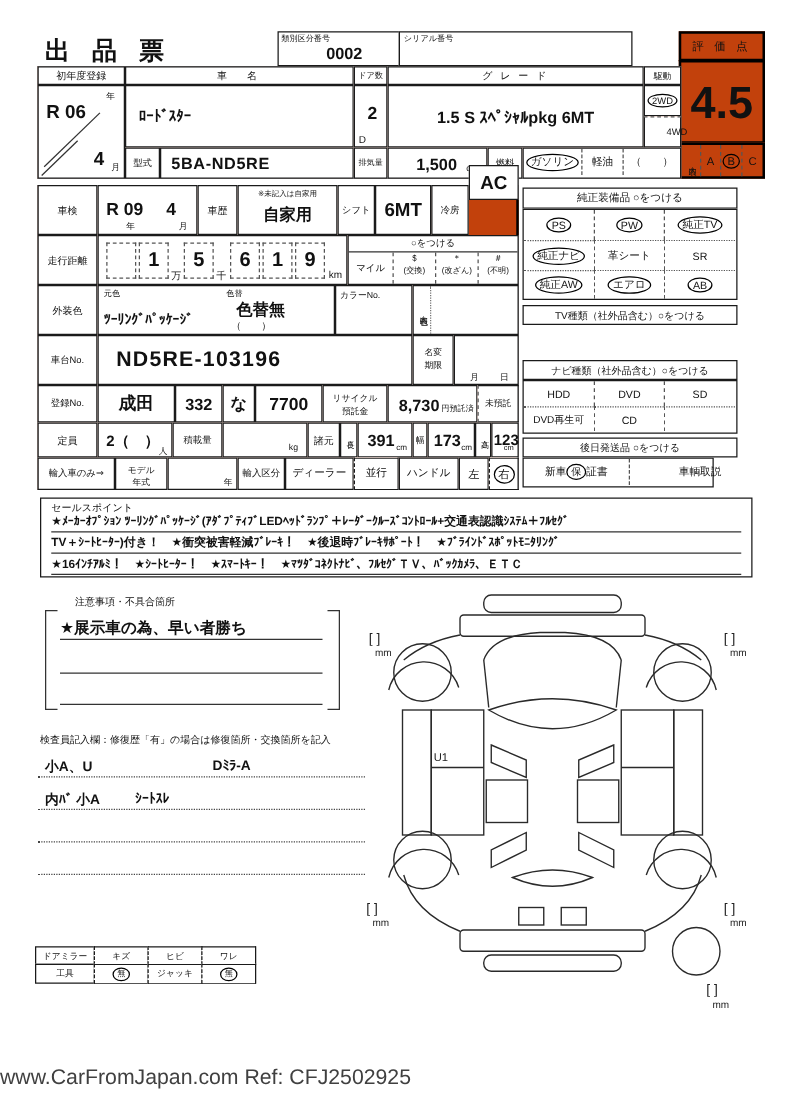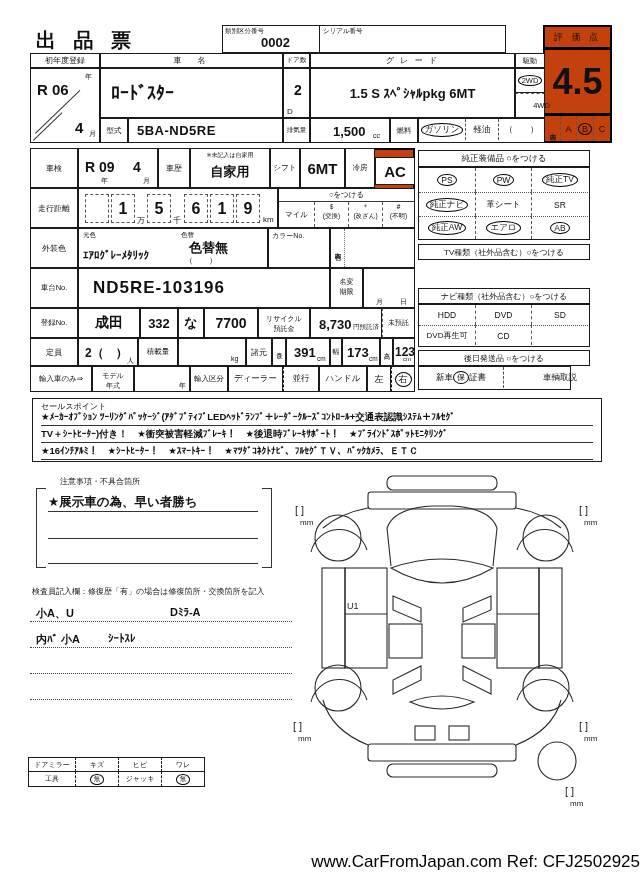--- a/index.html
+++ b/index.html
@@ -59,21 +59,21 @@
   <div class="a bd" style="left:30px;top:68px;width:70px;height:75px;">
     <div class="a" style="left:54px;top:3px;font-size:7px;">年</div>
     <div class="a bold" style="left:6px;top:12px;font-size:15px;">R 06</div>
     <div class="a" style="left:4px;top:64px;width:62px;border-top:1px solid #333;transform:rotate(-44deg);transform-origin:left top;"></div>
     <div class="a" style="left:2px;top:71px;width:40px;border-top:1px solid #333;transform:rotate(-44deg);transform-origin:left top;"></div>
     <div class="a bold" style="left:44px;top:50px;font-size:15px;">4</div>
     <div class="a" style="left:58px;top:60px;font-size:7px;">月</div>
   </div>
 
   <div class="a bd fc lab" style="left:100px;top:53px;width:183px;height:15px;letter-spacing:4px;">車　名</div>
-  <div class="a bd bold" style="left:100px;top:68px;width:183px;height:50px;font-size:18px;display:flex;align-items:center;padding-left:10px;">ﾛｰﾄﾞｽﾀｰ</div>
+  <div class="a bd bold" style="left:100px;top:68px;width:183px;height:50px;font-size:12px;display:flex;align-items:center;padding-left:10px;">ﾛｰﾄﾞｽﾀｰ</div>
   <div class="a bd fc" style="left:100px;top:118px;width:28px;height:25px;font-size:7.5px;">型式</div>
   <div class="a bd bold" style="left:128px;top:118px;width:155px;height:25px;font-size:13px;display:flex;align-items:center;padding-left:8px;letter-spacing:.5px;">5BA-ND5RE</div>
 
   <div class="a bd fc" style="left:283px;top:53px;width:27px;height:15px;font-size:6.5px;">ドア数</div>
   <div class="a bd" style="left:283px;top:68px;width:27px;height:50px;">
     <div class="a bold" style="left:10px;top:13px;font-size:14px;">2</div>
     <div class="a" style="left:3px;top:38px;font-size:8px;">D</div>
   </div>
 
   <div class="a bd fc lab" style="left:310px;top:53px;width:205px;height:15px;letter-spacing:2px;">グ レ ー ド</div>
@@ -113,21 +113,21 @@
     <div class="a sub" style="left:64px;top:27px;">月</div>
   </div>
   <div class="a bd fc lab" style="left:158px;top:148px;width:32px;height:40px;">車歴</div>
   <div class="a bd" style="left:190px;top:148px;width:80px;height:40px;">
     <div class="a" style="left:0;top:2px;width:100%;text-align:center;font-size:6px;">※未記入は自家用</div>
     <div class="a bold" style="left:0;top:14px;width:100%;text-align:center;font-size:13px;">自家用</div>
   </div>
   <div class="a bd fc" style="left:270px;top:148px;width:30px;height:40px;font-size:7.5px;">シフト</div>
   <div class="a bd fc bold" style="left:300px;top:148px;width:45px;height:40px;font-size:15px;">6MT</div>
   <div class="a bd fc" style="left:345px;top:148px;width:30px;height:40px;font-size:7.5px;">冷房</div>
-  <div class="a bd fc bold" style="left:375px;top:157px;width:40px;height:28px;font-size:15px;">AC</div>
+  <div class="a bd fc bold" style="left:375px;top:132px;width:40px;height:28px;font-size:15px;">AC</div>
 
   <div class="a bd fc lab" style="left:30px;top:188px;width:48px;height:40px;">走行距離</div>
   <div class="a bd" style="left:78px;top:188px;width:200px;height:40px;">
     <div class="a fc bold" style="left:6px;top:5px;width:24px;height:29px;border:1.5px dashed #555;font-size:16px;"></div>
     <div class="a fc bold" style="left:32px;top:5px;width:24px;height:29px;border:1.5px dashed #555;font-size:16px;">1</div>
     <div class="a" style="left:58px;top:26px;font-size:8px;">万</div>
     <div class="a fc bold" style="left:68px;top:5px;width:24px;height:29px;border:1.5px dashed #555;font-size:16px;">5</div>
     <div class="a" style="left:94px;top:26px;font-size:8px;">千</div>
     <div class="a fc bold" style="left:105px;top:5px;width:24px;height:29px;border:1.5px dashed #555;font-size:16px;">6</div>
     <div class="a fc bold" style="left:131px;top:5px;width:24px;height:29px;border:1.5px dashed #555;font-size:16px;">1</div>
@@ -147,21 +147,21 @@
     </div>
     <div class="a dashL" style="left:103px;top:13px;width:32px;height:25px;text-align:center;font-size:7px;">
       <div>＃</div>
       <div style="font-size:6.5px;">(不明)</div>
     </div>
   </div>
 
   <div class="a bd fc lab" style="left:30px;top:228px;width:48px;height:40px;">外装色</div>
   <div class="a bd" style="left:78px;top:228px;width:190px;height:40px;">
     <div class="a" style="left:4px;top:2px;font-size:6.5px;">元色</div>
-    <div class="a bold" style="left:4px;top:20px;font-size:11px;">ｴｱﾛｸﾞﾚｰﾒﾀﾘｯｸ</div>
+    <div class="a bold" style="left:4px;top:20px;font-size:11px;">ﾂｰﾘﾝｸﾞﾊﾟｯｹｰｼﾞ</div>
     <div class="a" style="left:102px;top:2px;font-size:6.5px;">色替</div>
     <div class="a bold" style="left:110px;top:10px;font-size:13px;">色替無</div>
     <div class="a" style="left:106px;top:26px;font-size:8px;">（　　）</div>
   </div>
   <div class="a bd" style="left:268px;top:228px;width:62px;height:40px;">
     <div class="a" style="left:3px;top:2px;font-size:7px;">カラーNo.</div>
   </div>
   <div class="a bd" style="left:330px;top:228px;width:85px;height:40px;">
     <div class="a fc vert" style="left:0;top:0;width:14px;height:38px;font-size:6.5px;border-right:1px dotted #777;">内装色</div>
   </div>
@@ -389,15 +389,15 @@
     <text x="10" y="262" font-size="11">[  ]</text>
     <text x="15" y="273" font-size="8">mm</text>
     <text x="296" y="262" font-size="11">[  ]</text>
     <text x="301" y="273" font-size="8">mm</text>
     <text x="282" y="327" font-size="11">[  ]</text>
     <text x="287" y="338" font-size="8">mm</text>
 
     <text x="64" y="141" font-size="9">U1</text>
   </svg>
 
-  <div class="a" style="left:0;top:852px;width:640px;text-align:right;font-size:17px;color:#000000;">www.CarFromJapan.com Ref: CFJ2502925</div>
+  <div class="a" style="left:0;top:852px;width:640px;text-align:left;font-size:17px;color:#404040;">www.CarFromJapan.com Ref: CFJ2502925</div>
 
 </div>
 
 </body></html>

